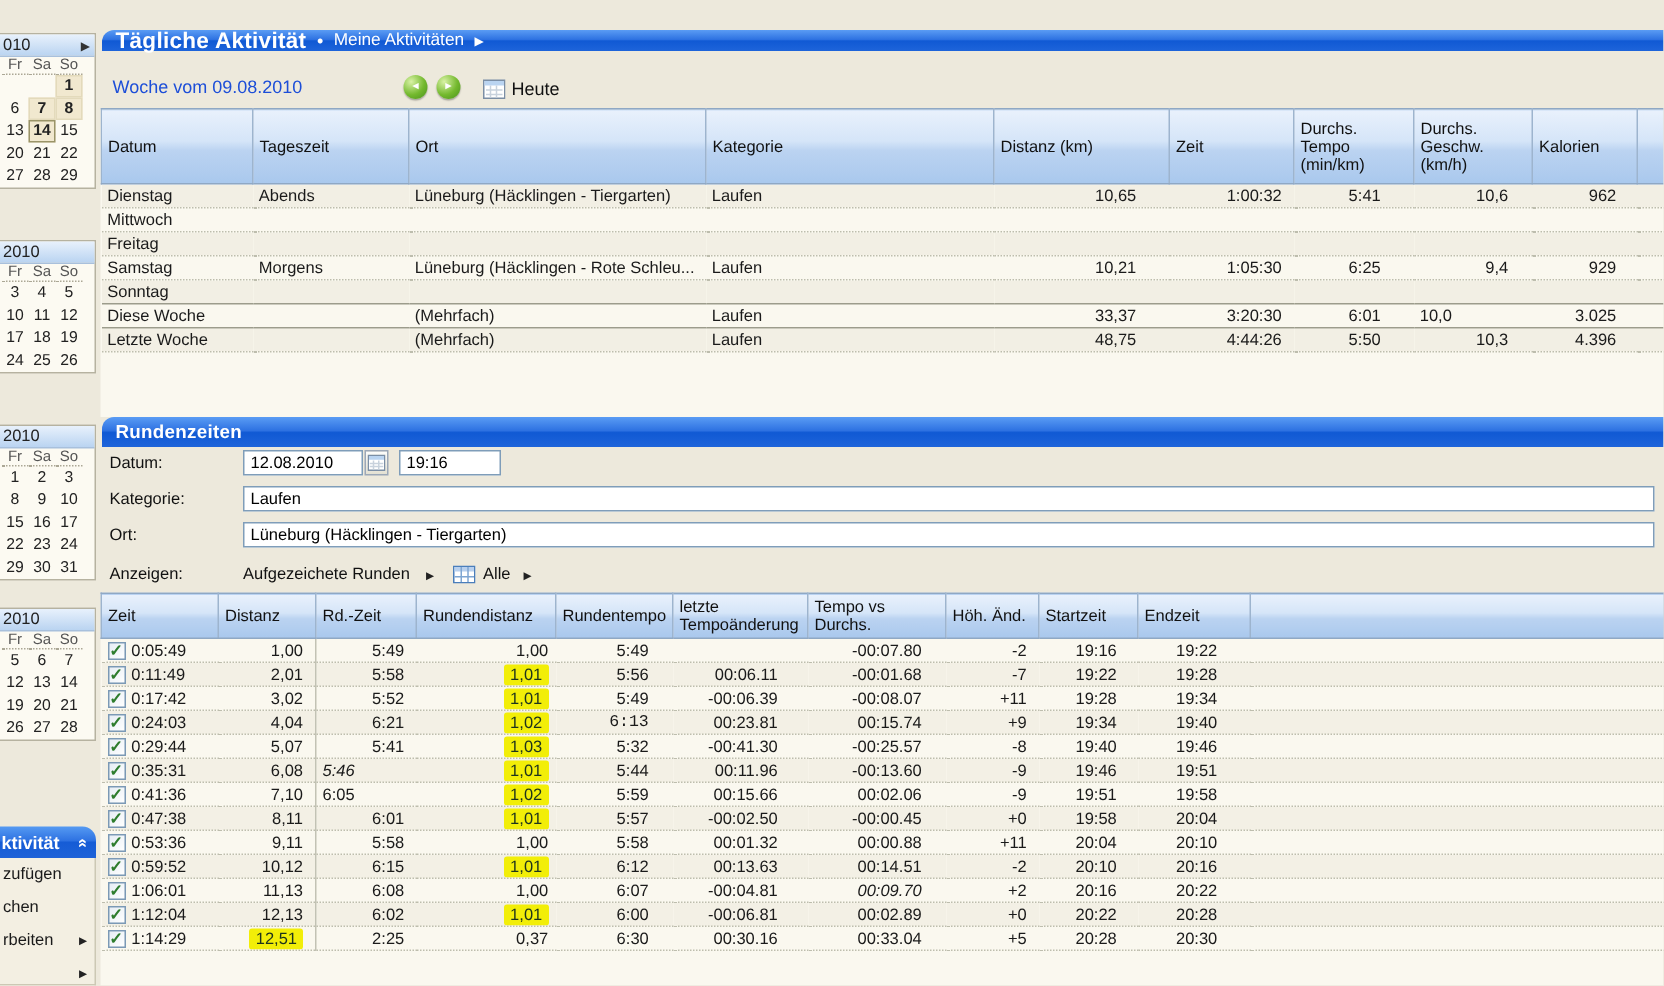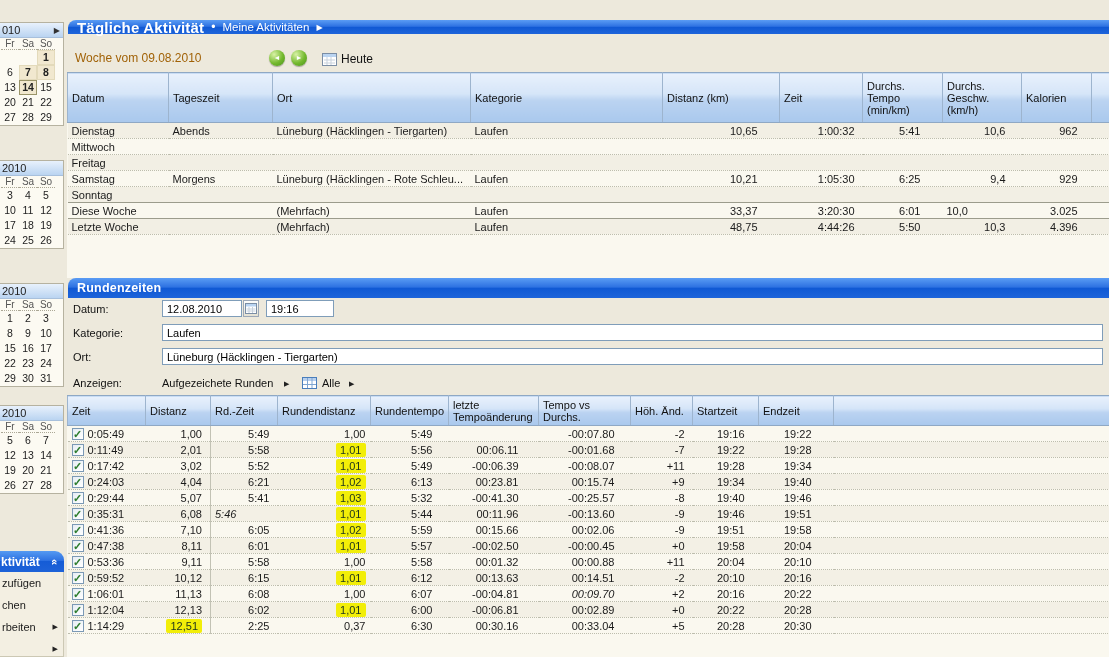--- a/index.html
+++ b/index.html
@@ -38,21 +38,21 @@
     border-radius:8px 0 0 0; display:flex; align-items:center; }
   .daily-bar { top:20px; height:14px; }
   .rz-bar { top:278px; height:20px; }
   .pb-title { font-size:15px; font-weight:bold; margin-left:9px; letter-spacing:.2px; }
   .rz-bar .pb-title { font-size:12.5px; }
   .pb-bullet { margin:0 7px; font-size:12px; }
   .pb-sub { font-size:11.5px; }
   .pb-arrow { font-size:8px; margin-left:7px; }
 
   
-  .week-label { position:absolute; left:75px; top:51px; font-size:12px; color:#a16207;text-align:right; }
+  .week-label { position:absolute; left:75px; top:51px; font-size:12px; color:#1d4ed8;text-align:right; }
   .navbtn { position:absolute; top:50px; width:16px; height:16px; border-radius:50%;
     background:radial-gradient(circle at 32% 28%, #D9F2A6, #74B92E 55%, #47901B);
     color:#fff; font-size:7px; text-align:center; line-height:16px; box-shadow:0 1px 1px rgba(0,0,0,.3); }
   .cal-icon-svg { position:absolute; }
   .today-label { position:absolute; left:341px; top:52px; font-size:12px; color:#111; }
 
   
   .tbl-bg { position:absolute; background:#FAF8EF; }
   table { border-collapse:collapse; table-layout:fixed; position:absolute; left:67px; width:1042px; }
   th { background:linear-gradient(180deg,#E9F1FC 0%,#D5E5F8 42%,#BBD3F1 55%,#A9C8ED 100%);
@@ -476,21 +476,21 @@
         <tr>
           <td>
             <span class="cbwrap">
               <span class="cb">✓</span>
               <span>0:24:03</span>
             </span>
           </td>
           <td class="vline" style="text-align: right; padding-right: 8px;">4,04</td>
           <td style="text-align: right; padding-right: 8px;">6:21</td>
           <td style="text-align: right; padding-right: 5px;"><span class="hl">1,02</span></td>
-          <td style="text-align: right; padding-right: 16px;">6:13</td>
+          <td style="text-align: right; padding-right: 16px; font-family: Liberation Mono, monospace;">6:13</td>
           <td style="text-align: right; padding-right: 20px;">00:23.81</td>
           <td style="text-align: right; padding-right: 16px;">00:15.74</td>
           <td style="text-align: right; padding-right: 8px;">+9</td>
           <td style="text-align: right; padding-right: 14px;">19:34</td>
           <td style="text-align: right; padding-right: 22px;">19:40</td>
           <td></td>
         </tr>
         <tr>
           <td>
             <span class="cbwrap">
@@ -528,21 +528,21 @@
           <td></td>
         </tr>
         <tr>
           <td>
             <span class="cbwrap">
               <span class="cb">✓</span>
               <span>0:41:36</span>
             </span>
           </td>
           <td class="vline" style="text-align: right; padding-right: 8px;">7,10</td>
-          <td style="text-align: right; padding-right: 8px;">6:05</td>
+          <td style="padding-right: 8px;">6:05</td>
           <td style="text-align: right; padding-right: 5px;"><span class="hl">1,02</span></td>
           <td style="text-align: right; padding-right: 16px;">5:59</td>
           <td style="text-align: right; padding-right: 20px;">00:15.66</td>
           <td style="text-align: right; padding-right: 16px;">00:02.06</td>
           <td style="text-align: right; padding-right: 8px;">-9</td>
           <td style="text-align: right; padding-right: 14px;">19:51</td>
           <td style="text-align: right; padding-right: 22px;">19:58</td>
           <td></td>
         </tr>
         <tr>

